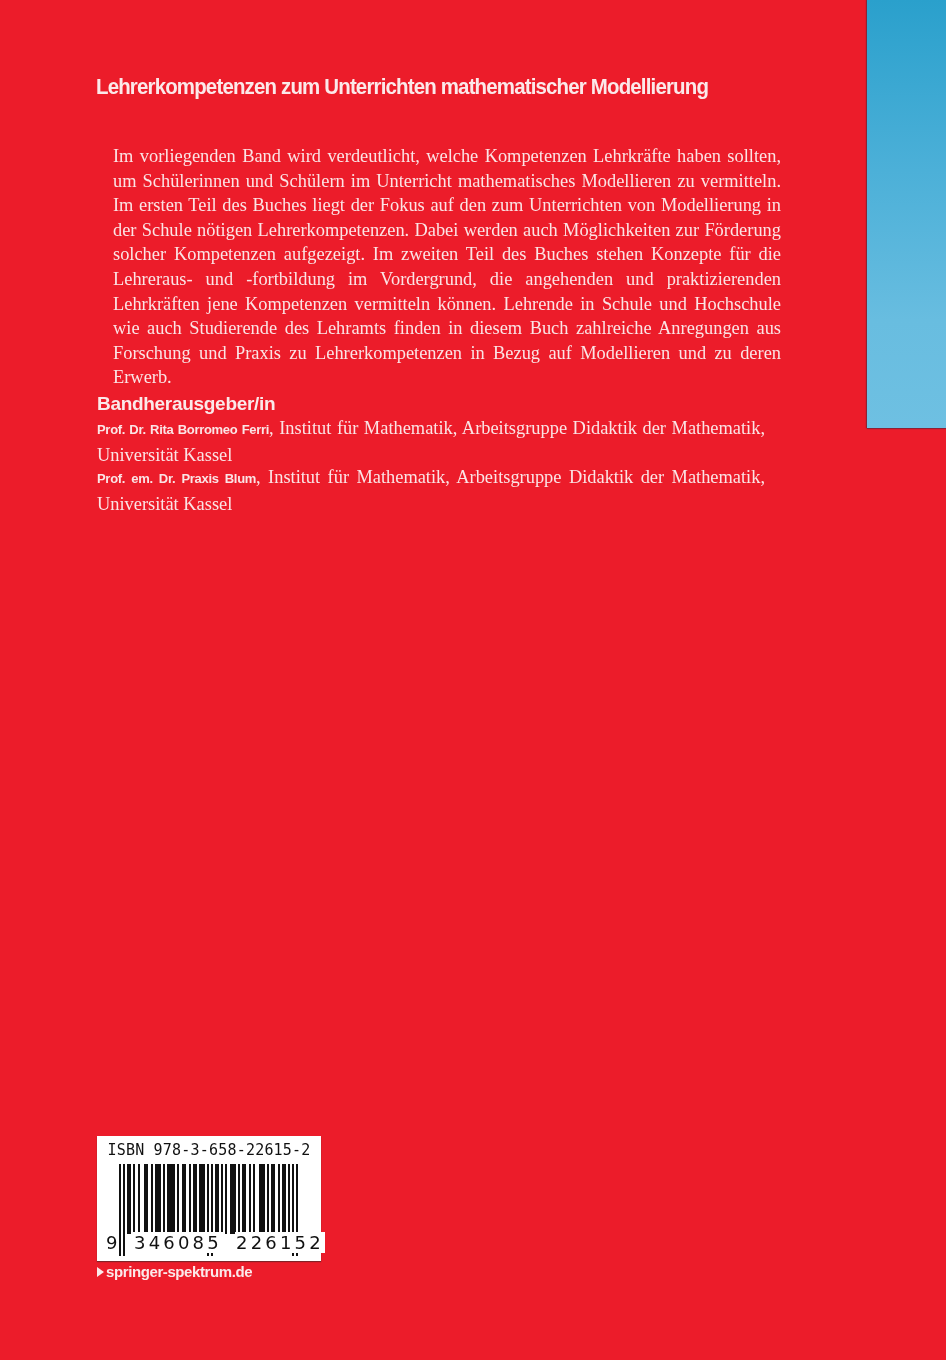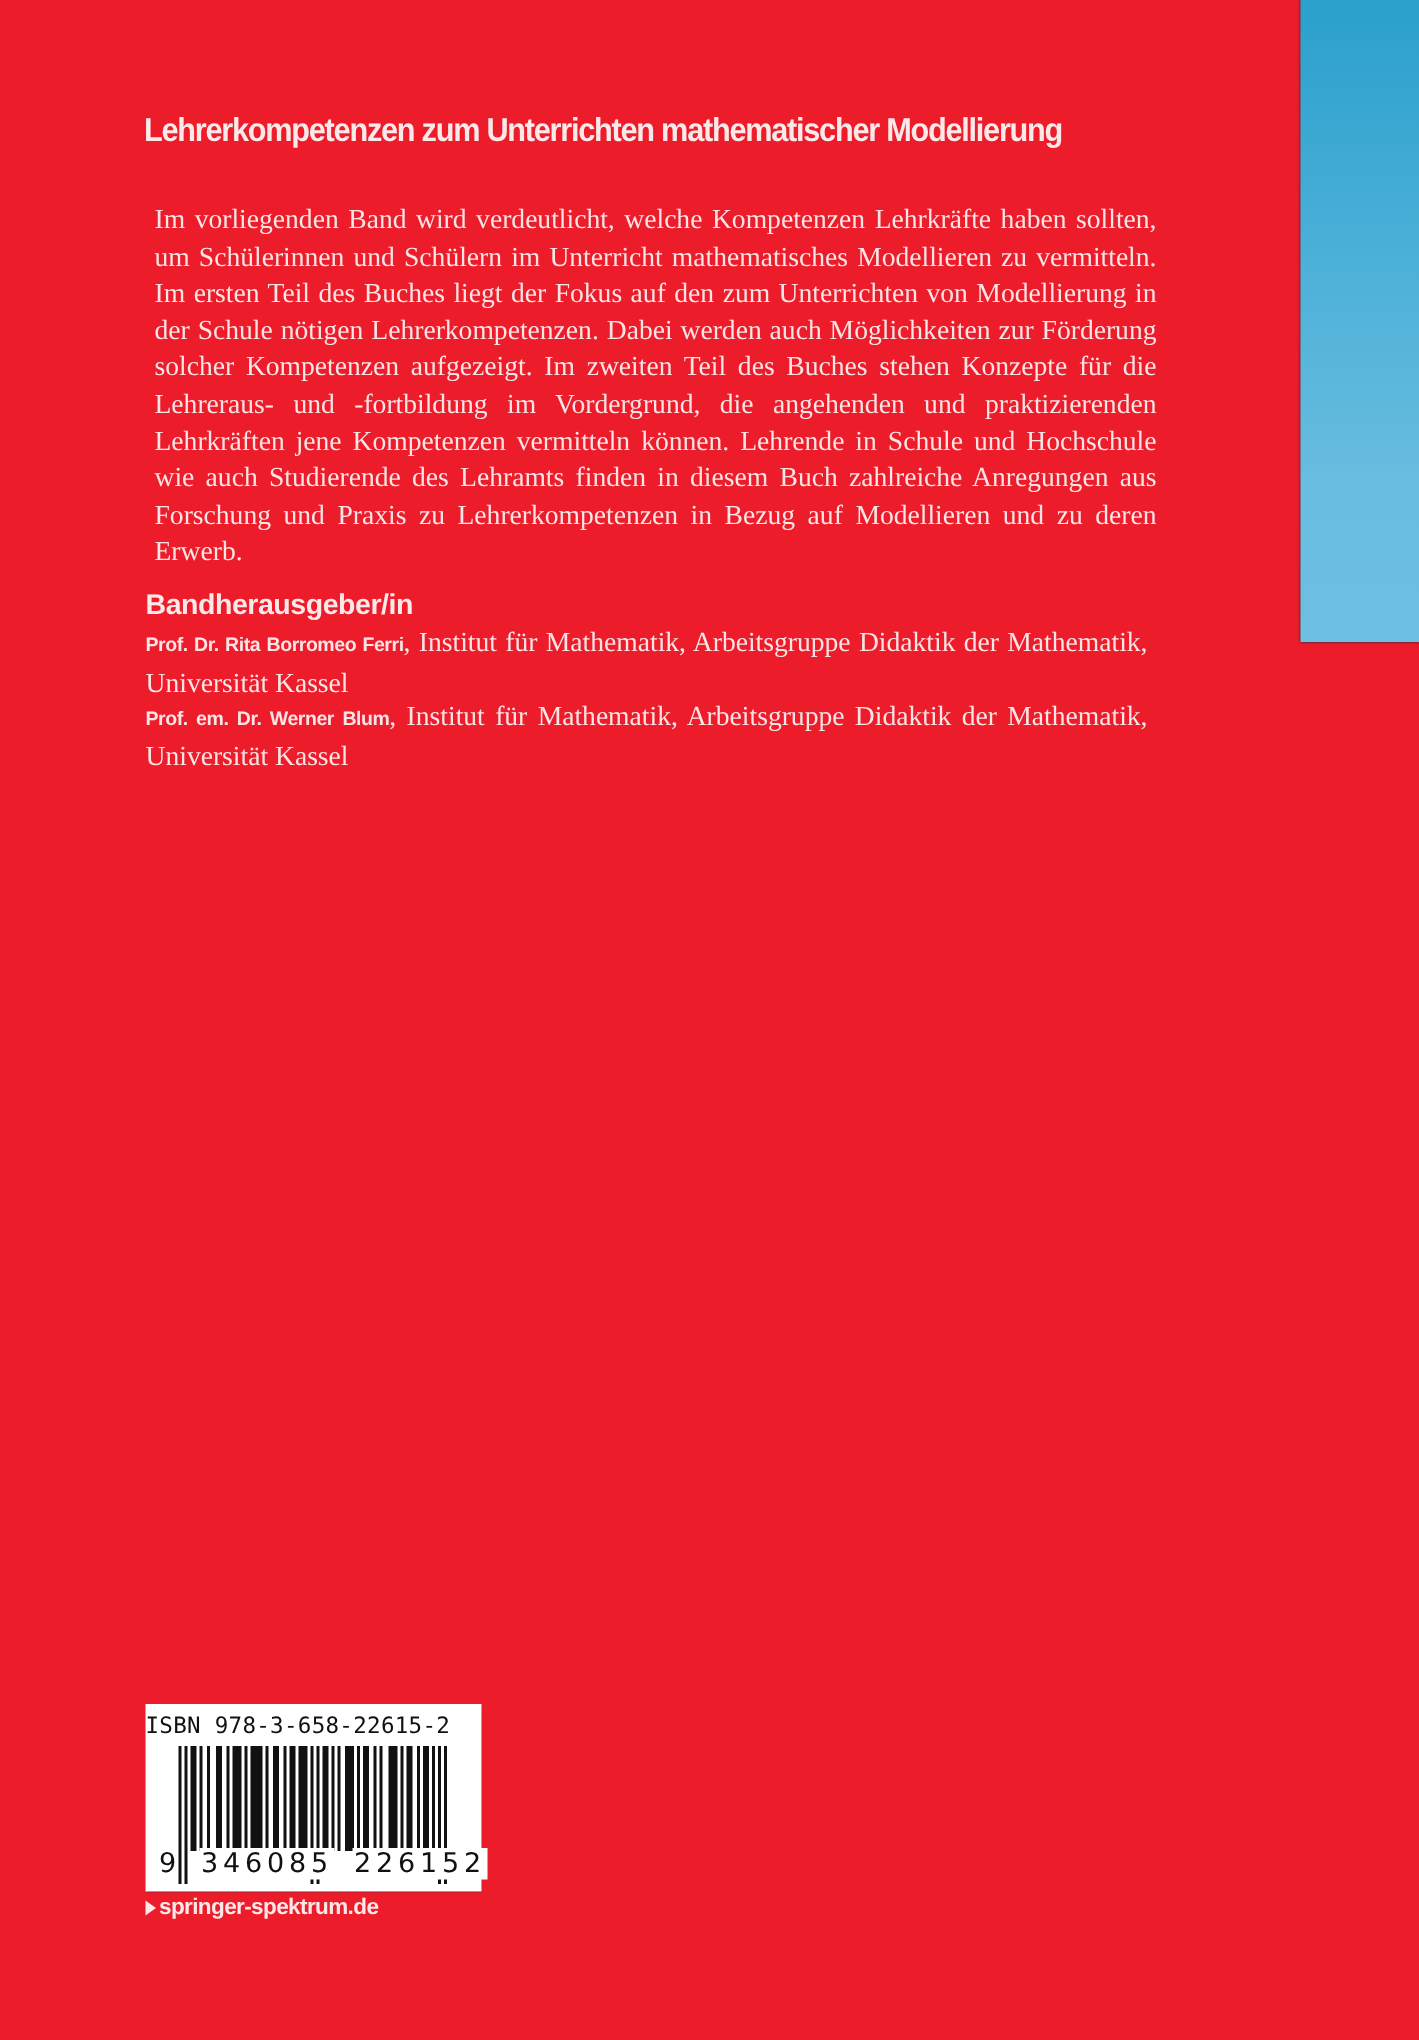--- a/index.html
+++ b/index.html
@@ -14,21 +14,21 @@
   }
   .title {
     position: absolute; left: 96px; top: 74px; width: 700px;
     font-family: "Liberation Sans", sans-serif; font-weight: bold;
     font-size: 22px; color: #fbe9ea; letter-spacing: -0.9px;
     transform: scaleX(0.93); transform-origin: left top; white-space: nowrap;
   }
   .body-text {
     position: absolute; left: 97px; top: 128px; width: 668px;
     font-family: "Liberation Serif", serif; font-size: 18.4px; line-height: 24.6px;
-    color: #fbe4e5; text-align: justify; margin: 6px;
+    color: #fbe4e5; text-align: justify; margin: 16px;
   }
   .editors-heading {
     position: absolute; left: 97px; top: 393px;
     font-family: "Liberation Sans", sans-serif; font-weight: bold; font-size: 19px;
     color: #fbe9ea; letter-spacing: -0.3px;
   }
   .editor {
     position: absolute; left: 97px; width: 668px;
     font-family: "Liberation Serif", serif; font-size: 18.4px; line-height: 24.6px;
     color: #fbe4e5; text-align: justify;
@@ -36,21 +36,21 @@
   .editor .name {
     font-family: "Liberation Sans", sans-serif; font-weight: bold; font-size: 13px; letter-spacing: -0.3px;
   }
   .editor.e1 { top: 416px; }
   .editor.e2 { top: 465px; }
   .barcode-box {
     position: absolute; left: 97px; top: 1136px; width: 224px; height: 125px;
     background: #ffffff; box-shadow: 0 1px 1px rgba(60,40,40,0.6);
   }
   .isbn-label {
-    position: absolute; left: 0; top: 5px; width: 224px; 
+    position: absolute; left: 0; top: 5px; width: 224px; text-align: center;
     font-family: "DejaVu Sans Mono", monospace; font-size: 15px; color: #111;
     letter-spacing: 0.2px;
   }
   .bars {
     position: absolute; left: 10px; top: 28px; width: 204px; height: 92px;
   }
   .digits {
     position: absolute; left: 0; top: 96px; width: 224px; height: 24px;
     font-family: "DejaVu Sans", sans-serif; font-size: 18px; color: #111;
   }
@@ -75,21 +75,21 @@
 
 <p class="body-text">Im vorliegenden Band wird verdeutlicht, welche Kompetenzen Lehrkräfte haben sollten, um Schülerinnen und Schülern im Unterricht mathematisches Modellieren zu vermitteln. Im ersten Teil des Buches liegt der Fokus auf den zum Unterrichten von Modellierung in der Schule nötigen Lehrerkompetenzen. Dabei werden auch Möglich­keiten zur Förderung solcher Kompetenzen aufgezeigt. Im zweiten Teil des Buches stehen Konzepte für die Lehreraus- und -fortbildung im Vordergrund, die angehenden und praktizierenden Lehrkräften jene Kompetenzen vermitteln können. Lehrende in Schule und Hochschule wie auch Studierende des Lehramts finden in diesem Buch zahlreiche Anregungen aus Forschung und Praxis zu Lehrerkompetenzen in Bezug auf Modellieren und zu deren Erwerb.</p>
 
 <div class="editors-heading">Bandherausgeber/in</div>
 
 <div class="editor e1">
   <span class="name">Prof. Dr. Rita Borromeo Ferri</span><span>, Institut für Mathematik, Arbeitsgruppe Didaktik der Mathematik, Universität Kassel</span>
 </div>
 
 <div class="editor e2">
-  <span class="name">Prof. em. Dr. Werner Blum</span><span>, Institut für Mathematik, Arbeitsgruppe Didaktik der Mathematik, Universität Kassel</span>
+  <span class="name">Prof. em. Dr. Praxis Blum</span><span>, Institut für Mathematik, Arbeitsgruppe Didaktik der Mathematik, Universität Kassel</span>
 </div>
 
 <div class="barcode-box">
   <div class="isbn-label">ISBN 978-3-658-22615-2</div>
   <svg class="bars" viewBox="0 0 204 92" preserveAspectRatio="none">
     <g fill="#111">
 
       <rect x="12" y="0" width="2" height="92"></rect>
         <rect x="16" y="0" width="2" height="92"></rect>
 

